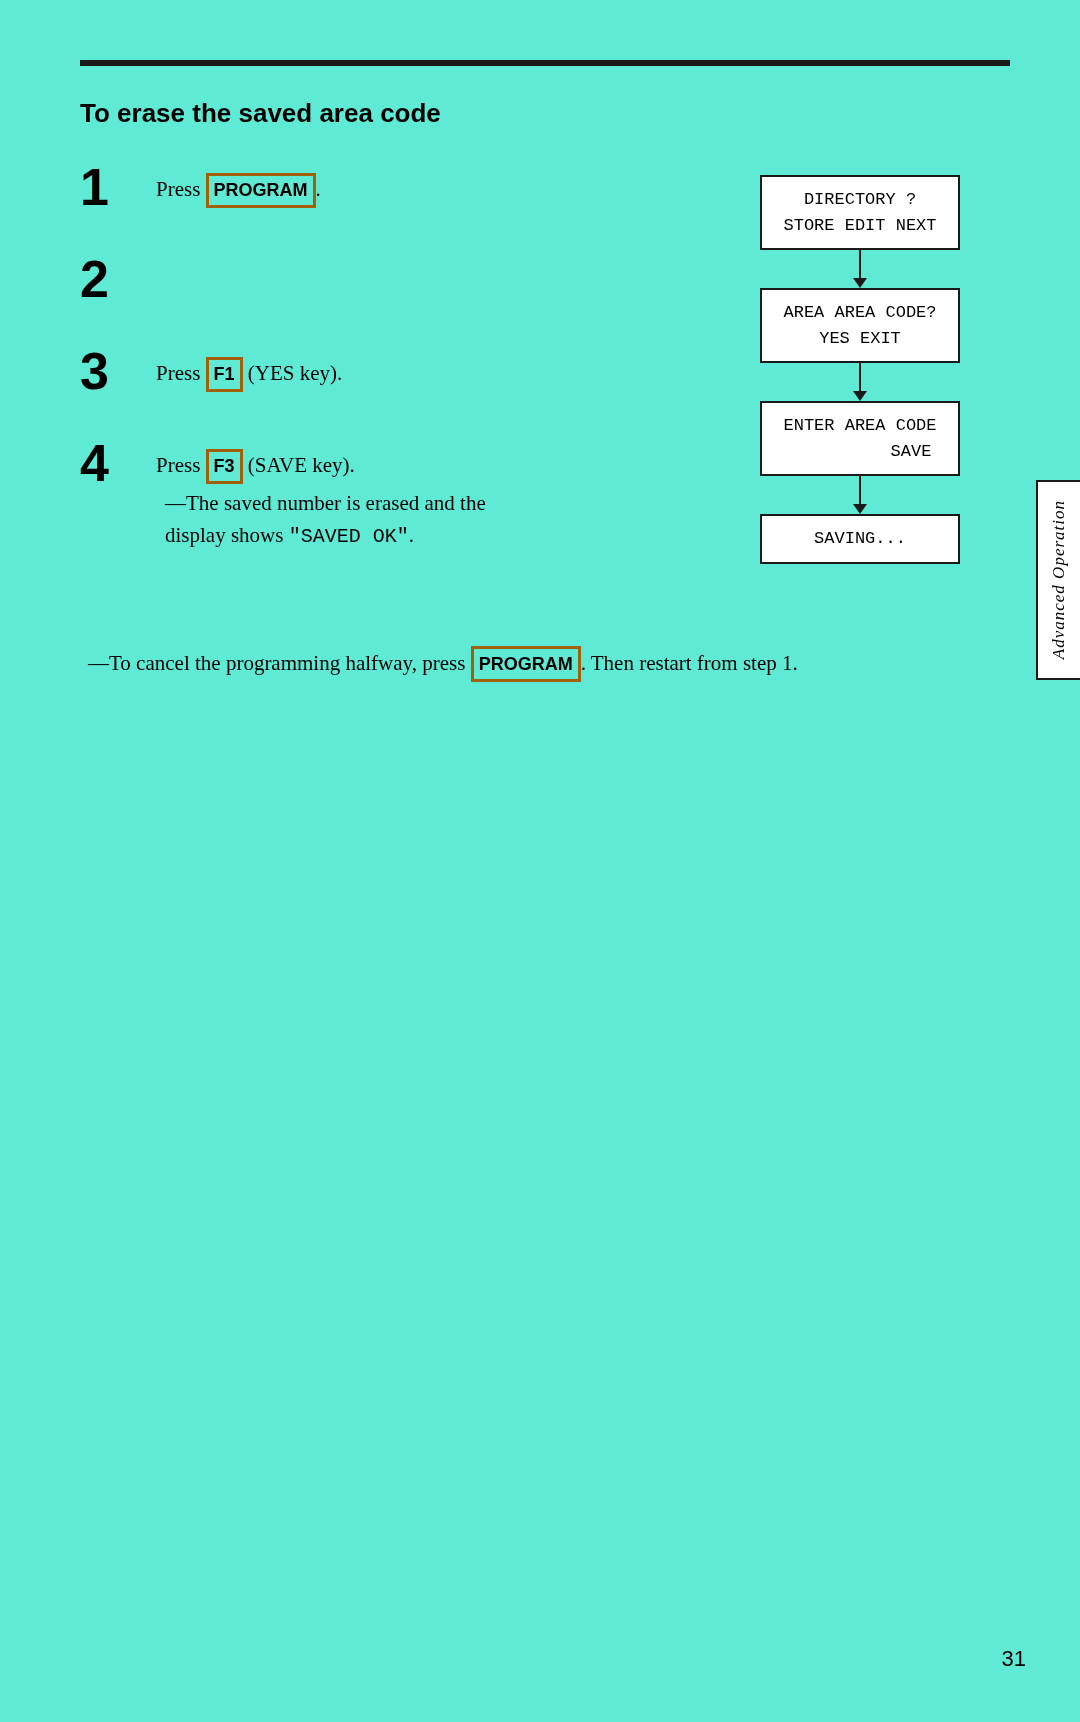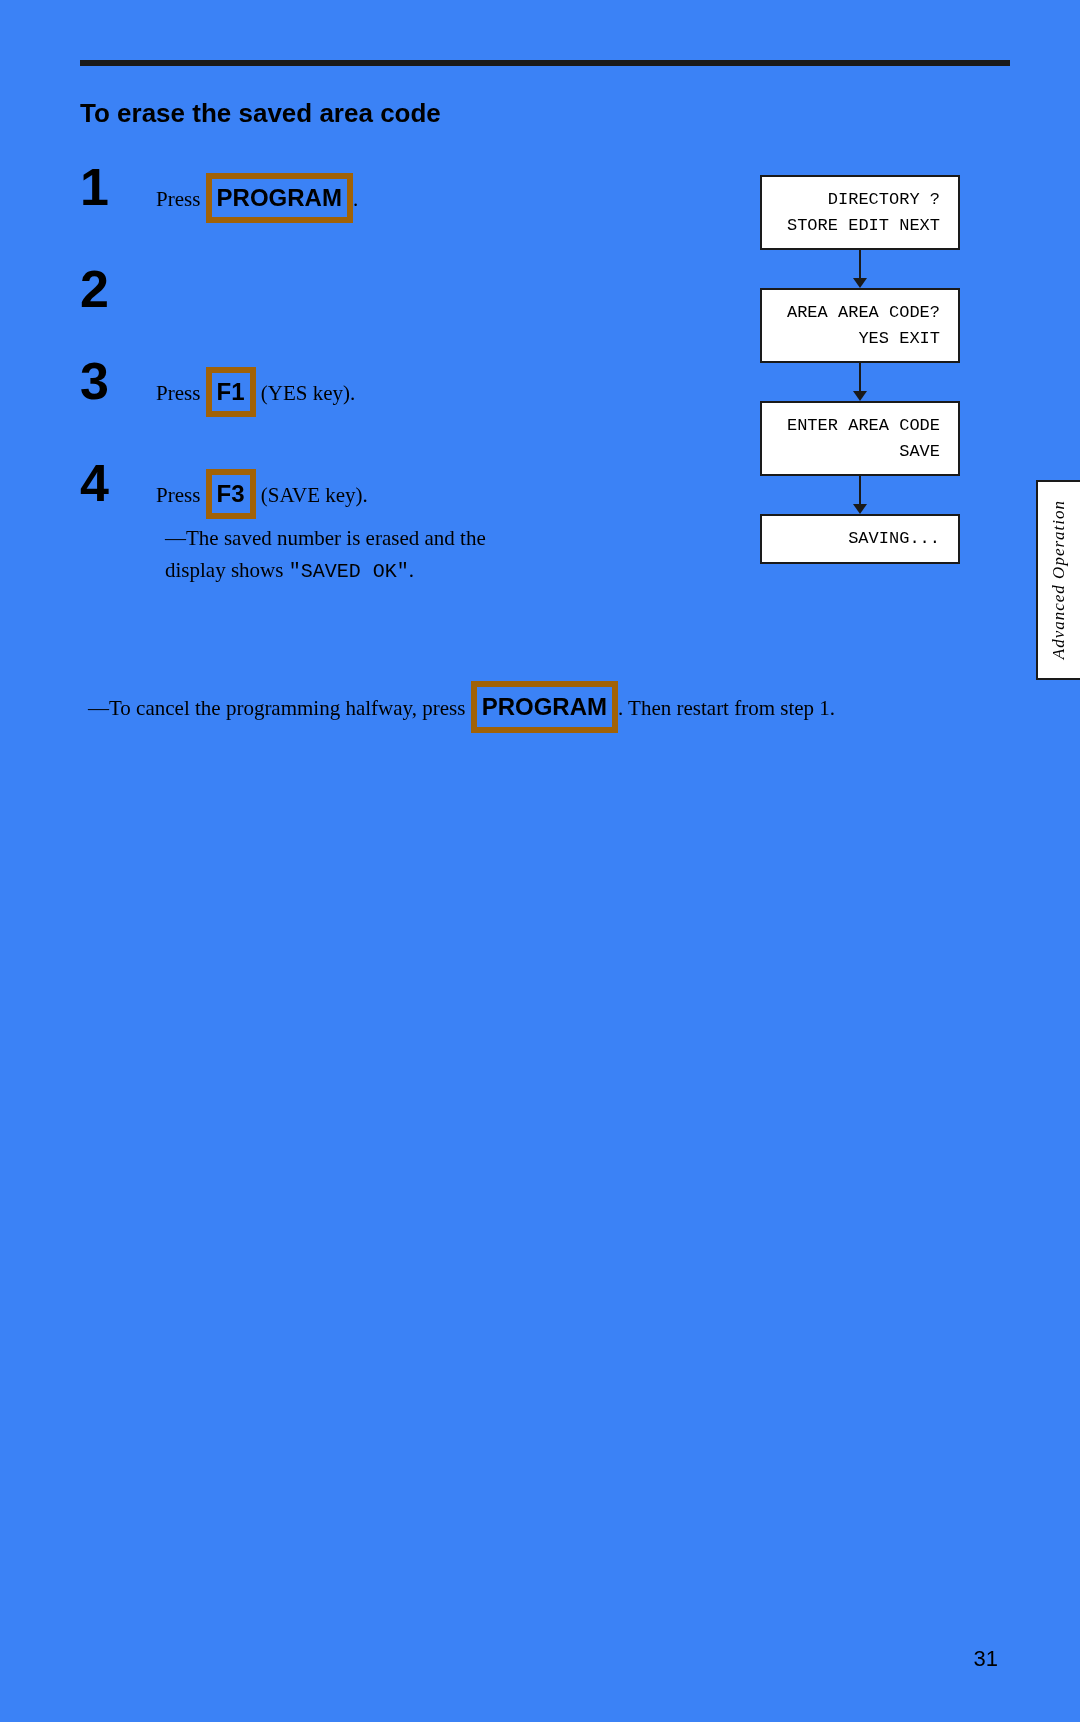--- a/index.html
+++ b/index.html
@@ -9,21 +9,21 @@
       font-family: 'Times New Roman', Times, serif;
       width: 1080px;
       min-height: 1722px;
       position: relative;
       overflow-x: hidden;
     }
 
     .page {
       width: 1080px;
       min-height: 1722px;
-      background: #3b82f6;
+      background: #5eead4;
       position: relative;
       padding: 60px 70px 60px 80px;
     }
 
     
     .top-border {
       width: 100%;
       height: 6px;
       background: #1a1a1a;
       margin-bottom: 32px;
@@ -77,24 +77,24 @@
     }
 
     .step-content {
       font-size: 21px;
       line-height: 1.5;
       padding-top: 8px;
     }
 
     .key-box {
       display: inline-block;
-      border: 6px solid #a16207;
+      border: 3px solid #a16207;
       padding: 1px 5px;
       font-weight: bold;
-      font-size: 24px;
+      font-size: 18px;
       font-family: Arial, Helvetica, sans-serif;
     }
 
     .monospace {
       font-family: 'Courier New', Courier, monospace;
       font-size: 20px;
     }
 
     .indent-text {
       margin-left: 9px;
@@ -108,21 +108,21 @@
       align-items: center;
     }
 
     .fc-box {
       border: 2px solid #1a1a1a;
       padding: 10px 18px;
       font-family: 'Courier New', Courier, monospace;
       font-size: 17px;
       line-height: 1.5;
       min-width: 200px;
-      text-align: right;
+      text-align: center;
       background: #ffffff;
     }
 
     .fc-arrow {
       width: 2px;
       height: 30px;
       background: #1a1a1a;
       position: relative;
       margin: 0 auto;
     }
@@ -157,21 +157,21 @@
     }
 
     .note-text {
       margin-left: 8px;
     }
 
     
     .page-number {
       position: absolute;
       bottom: 50px;
-      right: 82px;
+      right: 54px;
       font-size: 22px;
       font-family: Arial, Helvetica, sans-serif;
     }
 
     
     .side-tab {
       position: absolute;
       right: 0;
       top: 480px;
       width: 44px;

